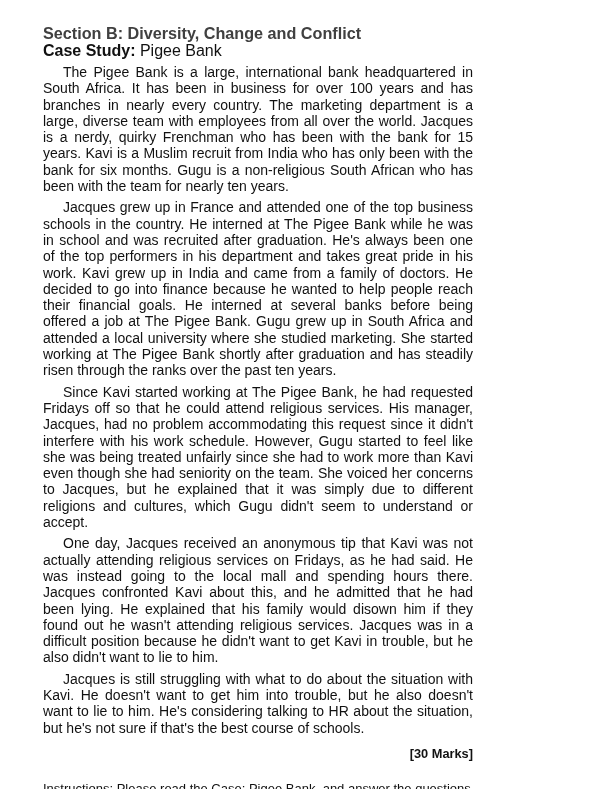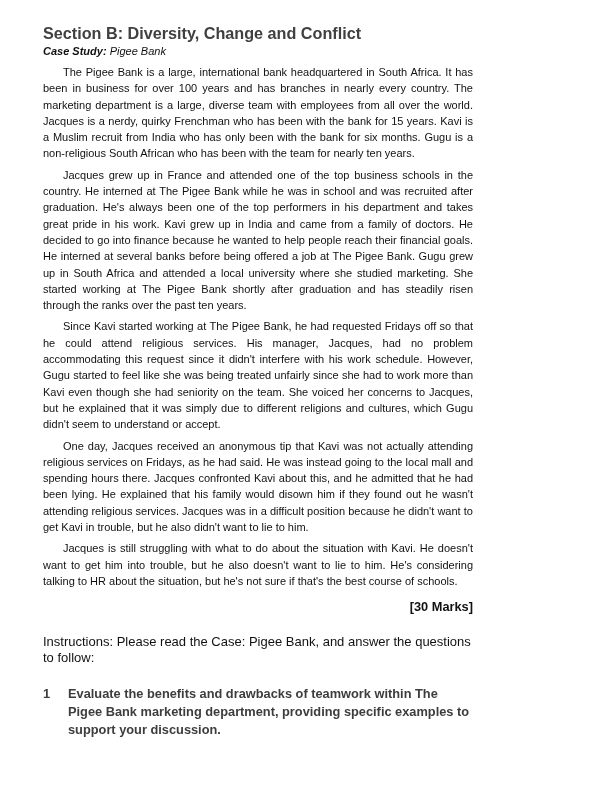--- a/index.html
+++ b/index.html
@@ -1,22 +1,22 @@
 <!DOCTYPE html>
 <html><head>
 <meta charset="utf-8">
 <style>
   html, body { margin: 0; padding: 0; background: #ffffff; }
   body { width: 602px; height: 789px; overflow: hidden; position: relative;
          font-family: "Liberation Sans", sans-serif; color: #111111; }
   .page { position: absolute; left: 43px; top: 24px; width: 430px; }
   .section-title { font-weight: bold; font-size: 16.2px; line-height: 19px; margin: 0; color: #404040; }
-  .case-line { font-size: 11px; line-height: 16px; margin: 0 0 5px 0; font-style: italic; }
+  .case-line { font-size: 16px; line-height: 16px; margin: 0 0 5px 0; }
   .case-line b { font-weight: bold; }
-  .para { font-size: 11px; line-height: 16.3px; text-align: justify; text-indent: 20px; margin: 0 0 5px 0; width: 430px; }
+  .para { font-size: 14px; line-height: 16.3px; text-align: justify; text-indent: 20px; margin: 0 0 5px 0; width: 430px; }
   .marks { text-align: right; font-weight: bold; font-size: 12.8px; margin: 10px 0 0 0; width: 430px; }
   .instructions { font-size: 13px; line-height: 16px; margin: 20px 0 0 0; }
   .question { display: flex; font-weight: bold; color: #3d3d3d; font-size: 12.8px; line-height: 18px; margin-top: 19px; }
   .q-num { width: 25px; flex: none; }
   .q-text { width: 450px; }
 </style>
 </head>
 <body>
 
 <div class="page">

